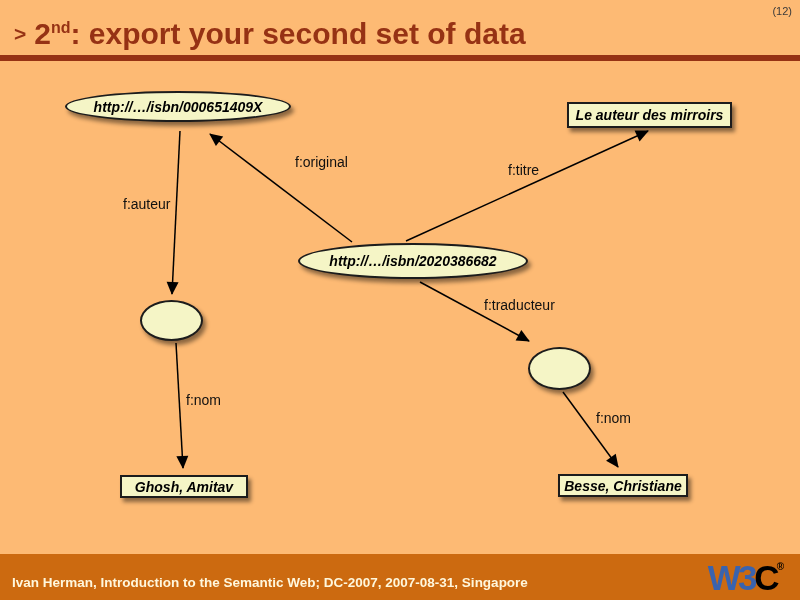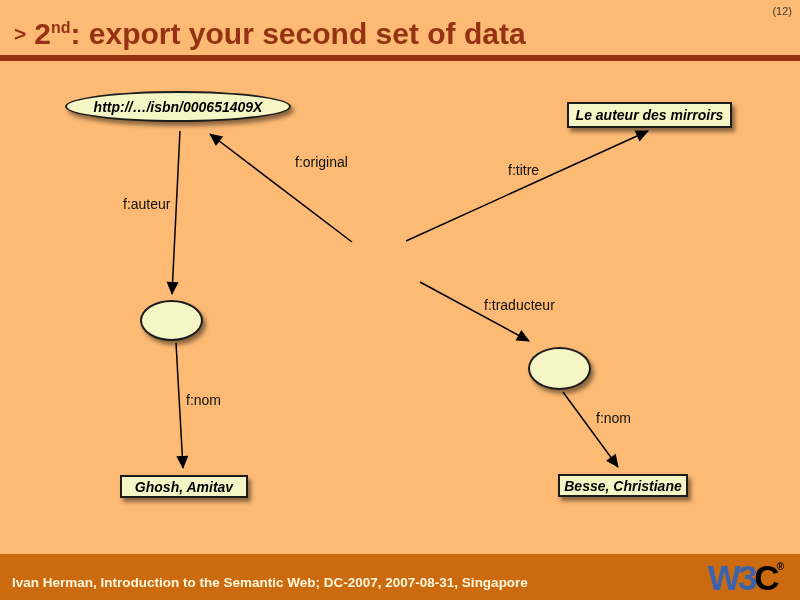--- a/index.html
+++ b/index.html
@@ -74,20 +74,21 @@
       <line x1="406" y1="241" x2="648" y2="131" stroke="#000" stroke-width="1.5" marker-end="url(#arrow)"></line>
       <line x1="420" y1="282" x2="529" y2="341" stroke="#000" stroke-width="1.5" marker-end="url(#arrow)"></line>
       <line x1="176" y1="343" x2="183" y2="468" stroke="#000" stroke-width="1.5" marker-end="url(#arrow)"></line>
       <line x1="563" y1="392" x2="618" y2="467" stroke="#000" stroke-width="1.5" marker-end="url(#arrow)"></line>
     </svg>
 
     <div class="node ellipse" style="left:65px;top:30px;width:226px;height:31px;">http://…/isbn/000651409X</div>
 
     <div class="node" style="left:567px;top:41px;width:165px;height:26px;">Le auteur des mirroirs</div>
 
+    <div class="node ellipse" style="left:298px;top:182px;width:230px;height:36px;">http://…/isbn/2020386682</div>
 
     <div class="node ellipse" style="left:140px;top:239px;width:63px;height:41px;"></div>
 
     <div class="node ellipse" style="left:528px;top:286px;width:63px;height:43px;"></div>
 
     <div class="node" style="left:120px;top:414px;width:128px;height:23px;">Ghosh, Amitav</div>
 
     <div class="node" style="left:558px;top:413px;width:130px;height:23px;">Besse, Christiane</div>
 
     <span class="edge-label" style="left:116px;top:135px;margin-left:7px;">f:auteur</span>

